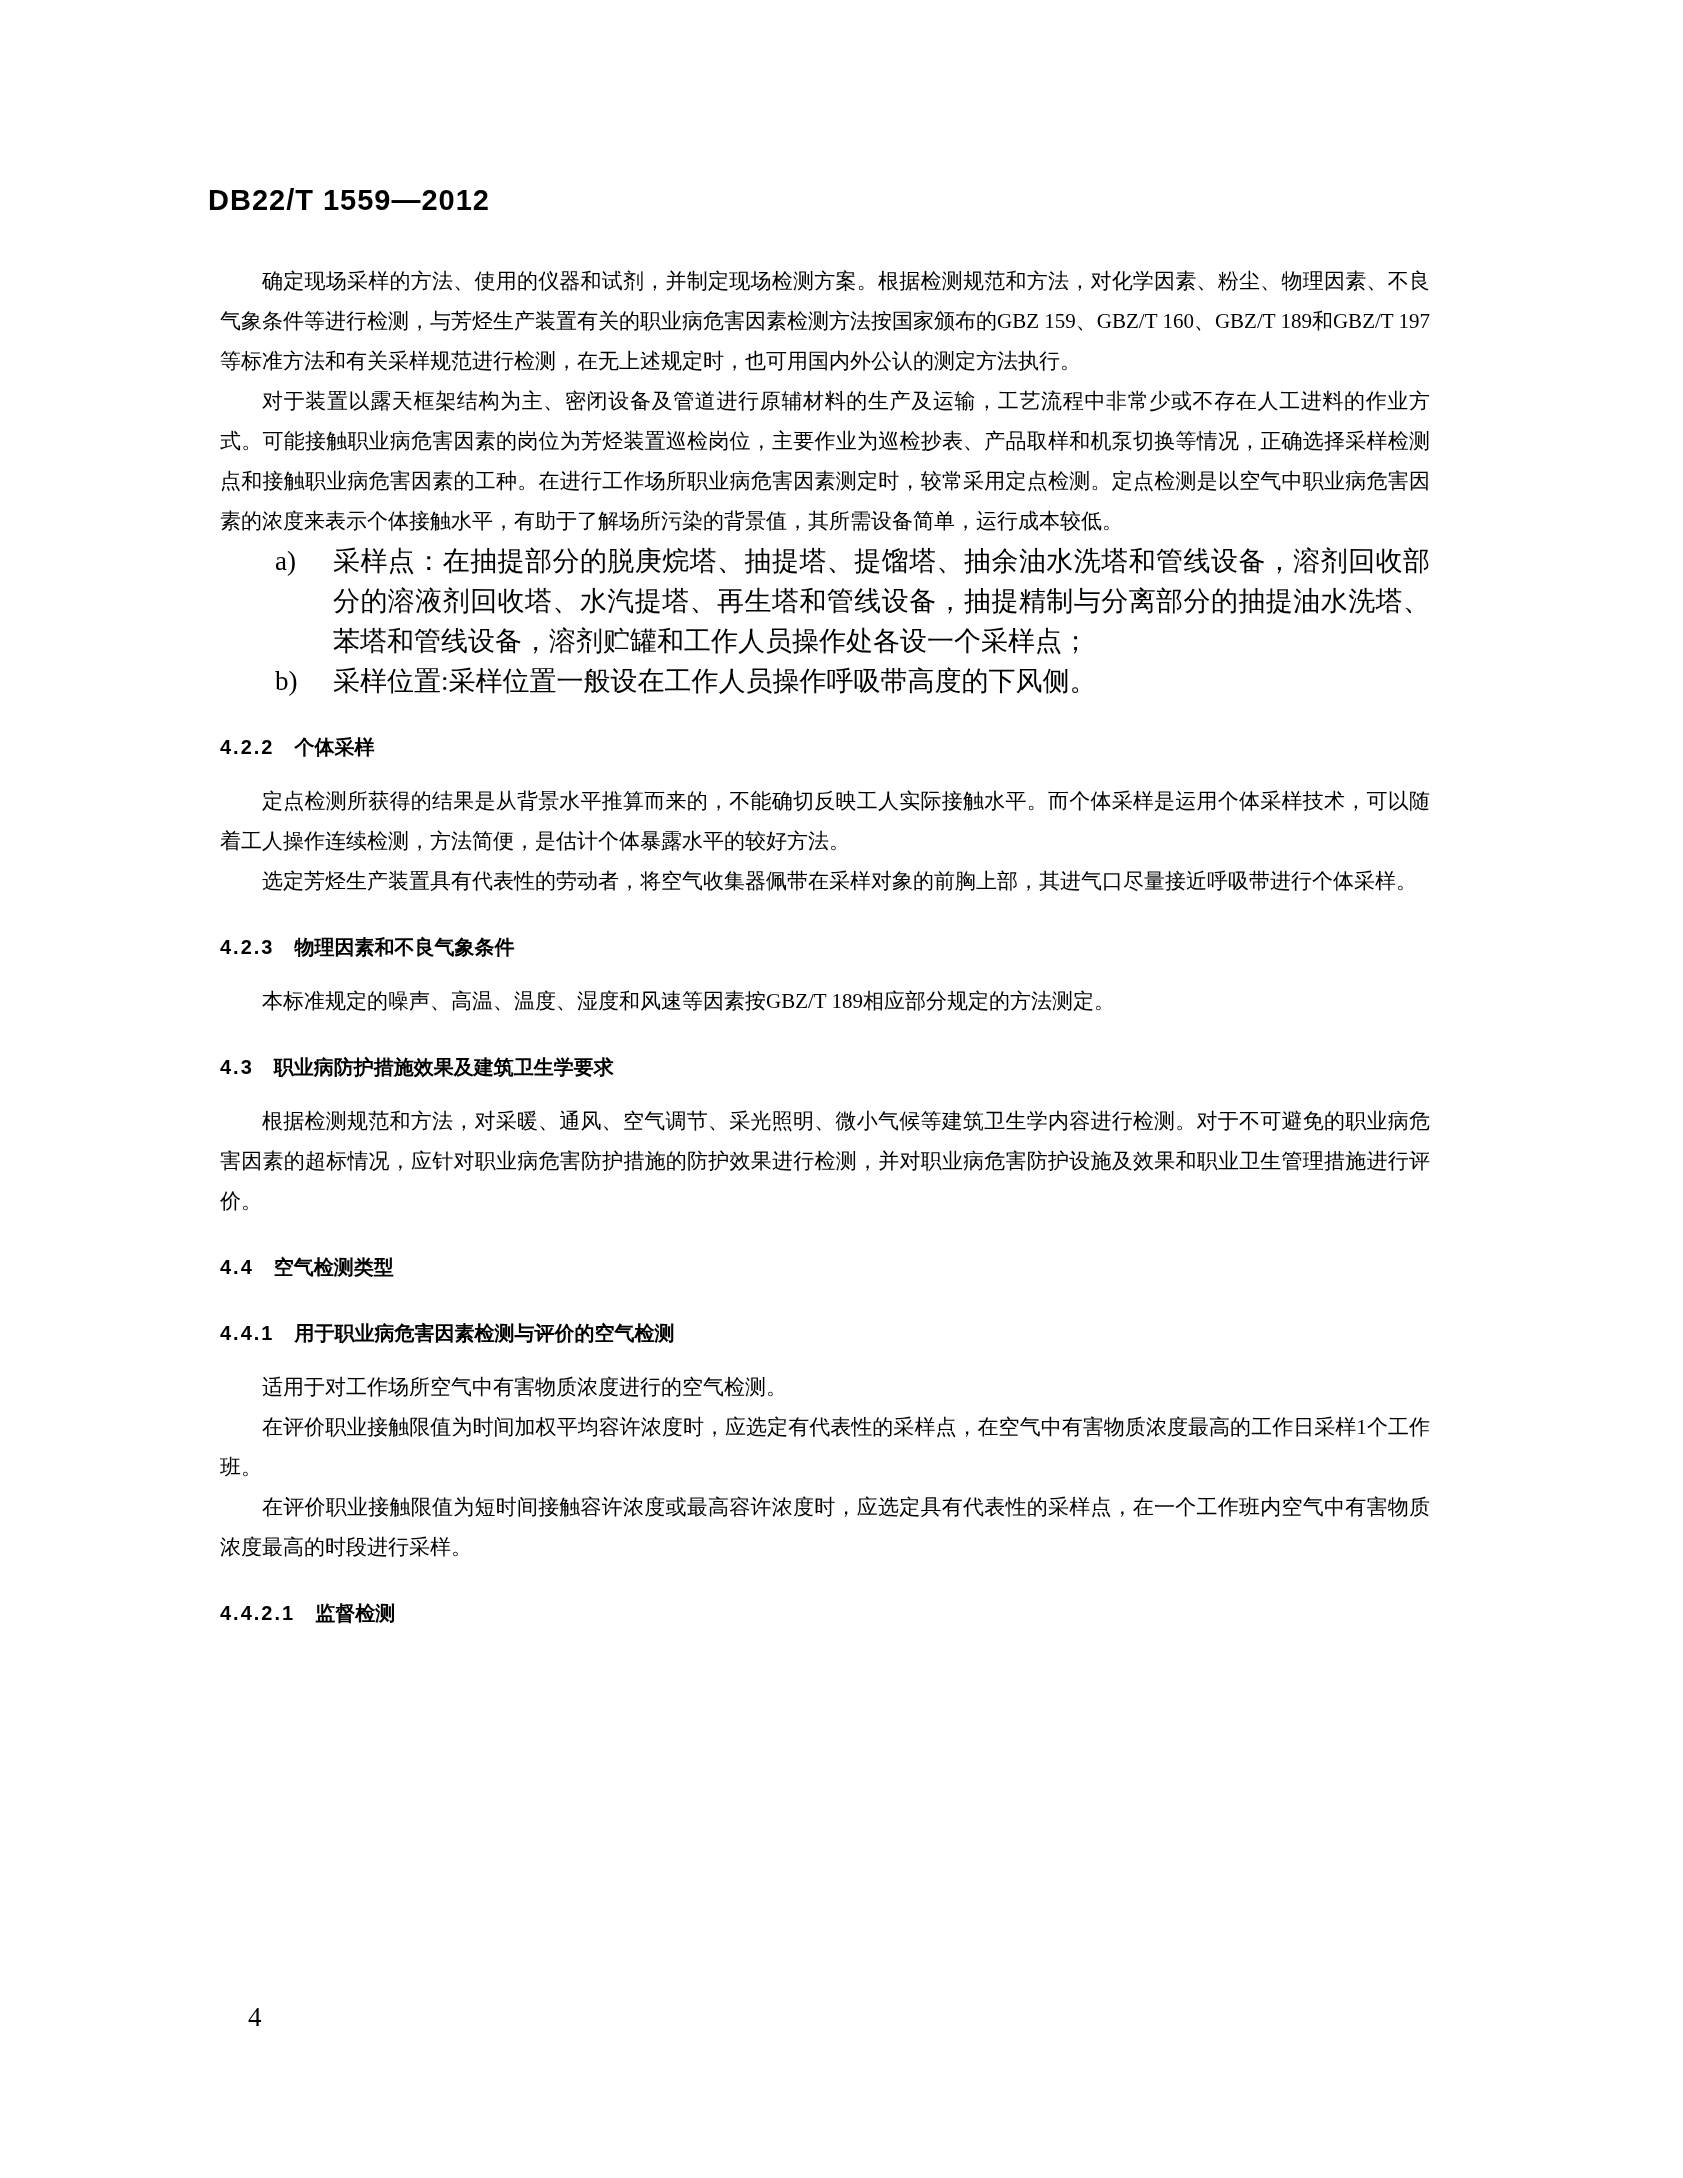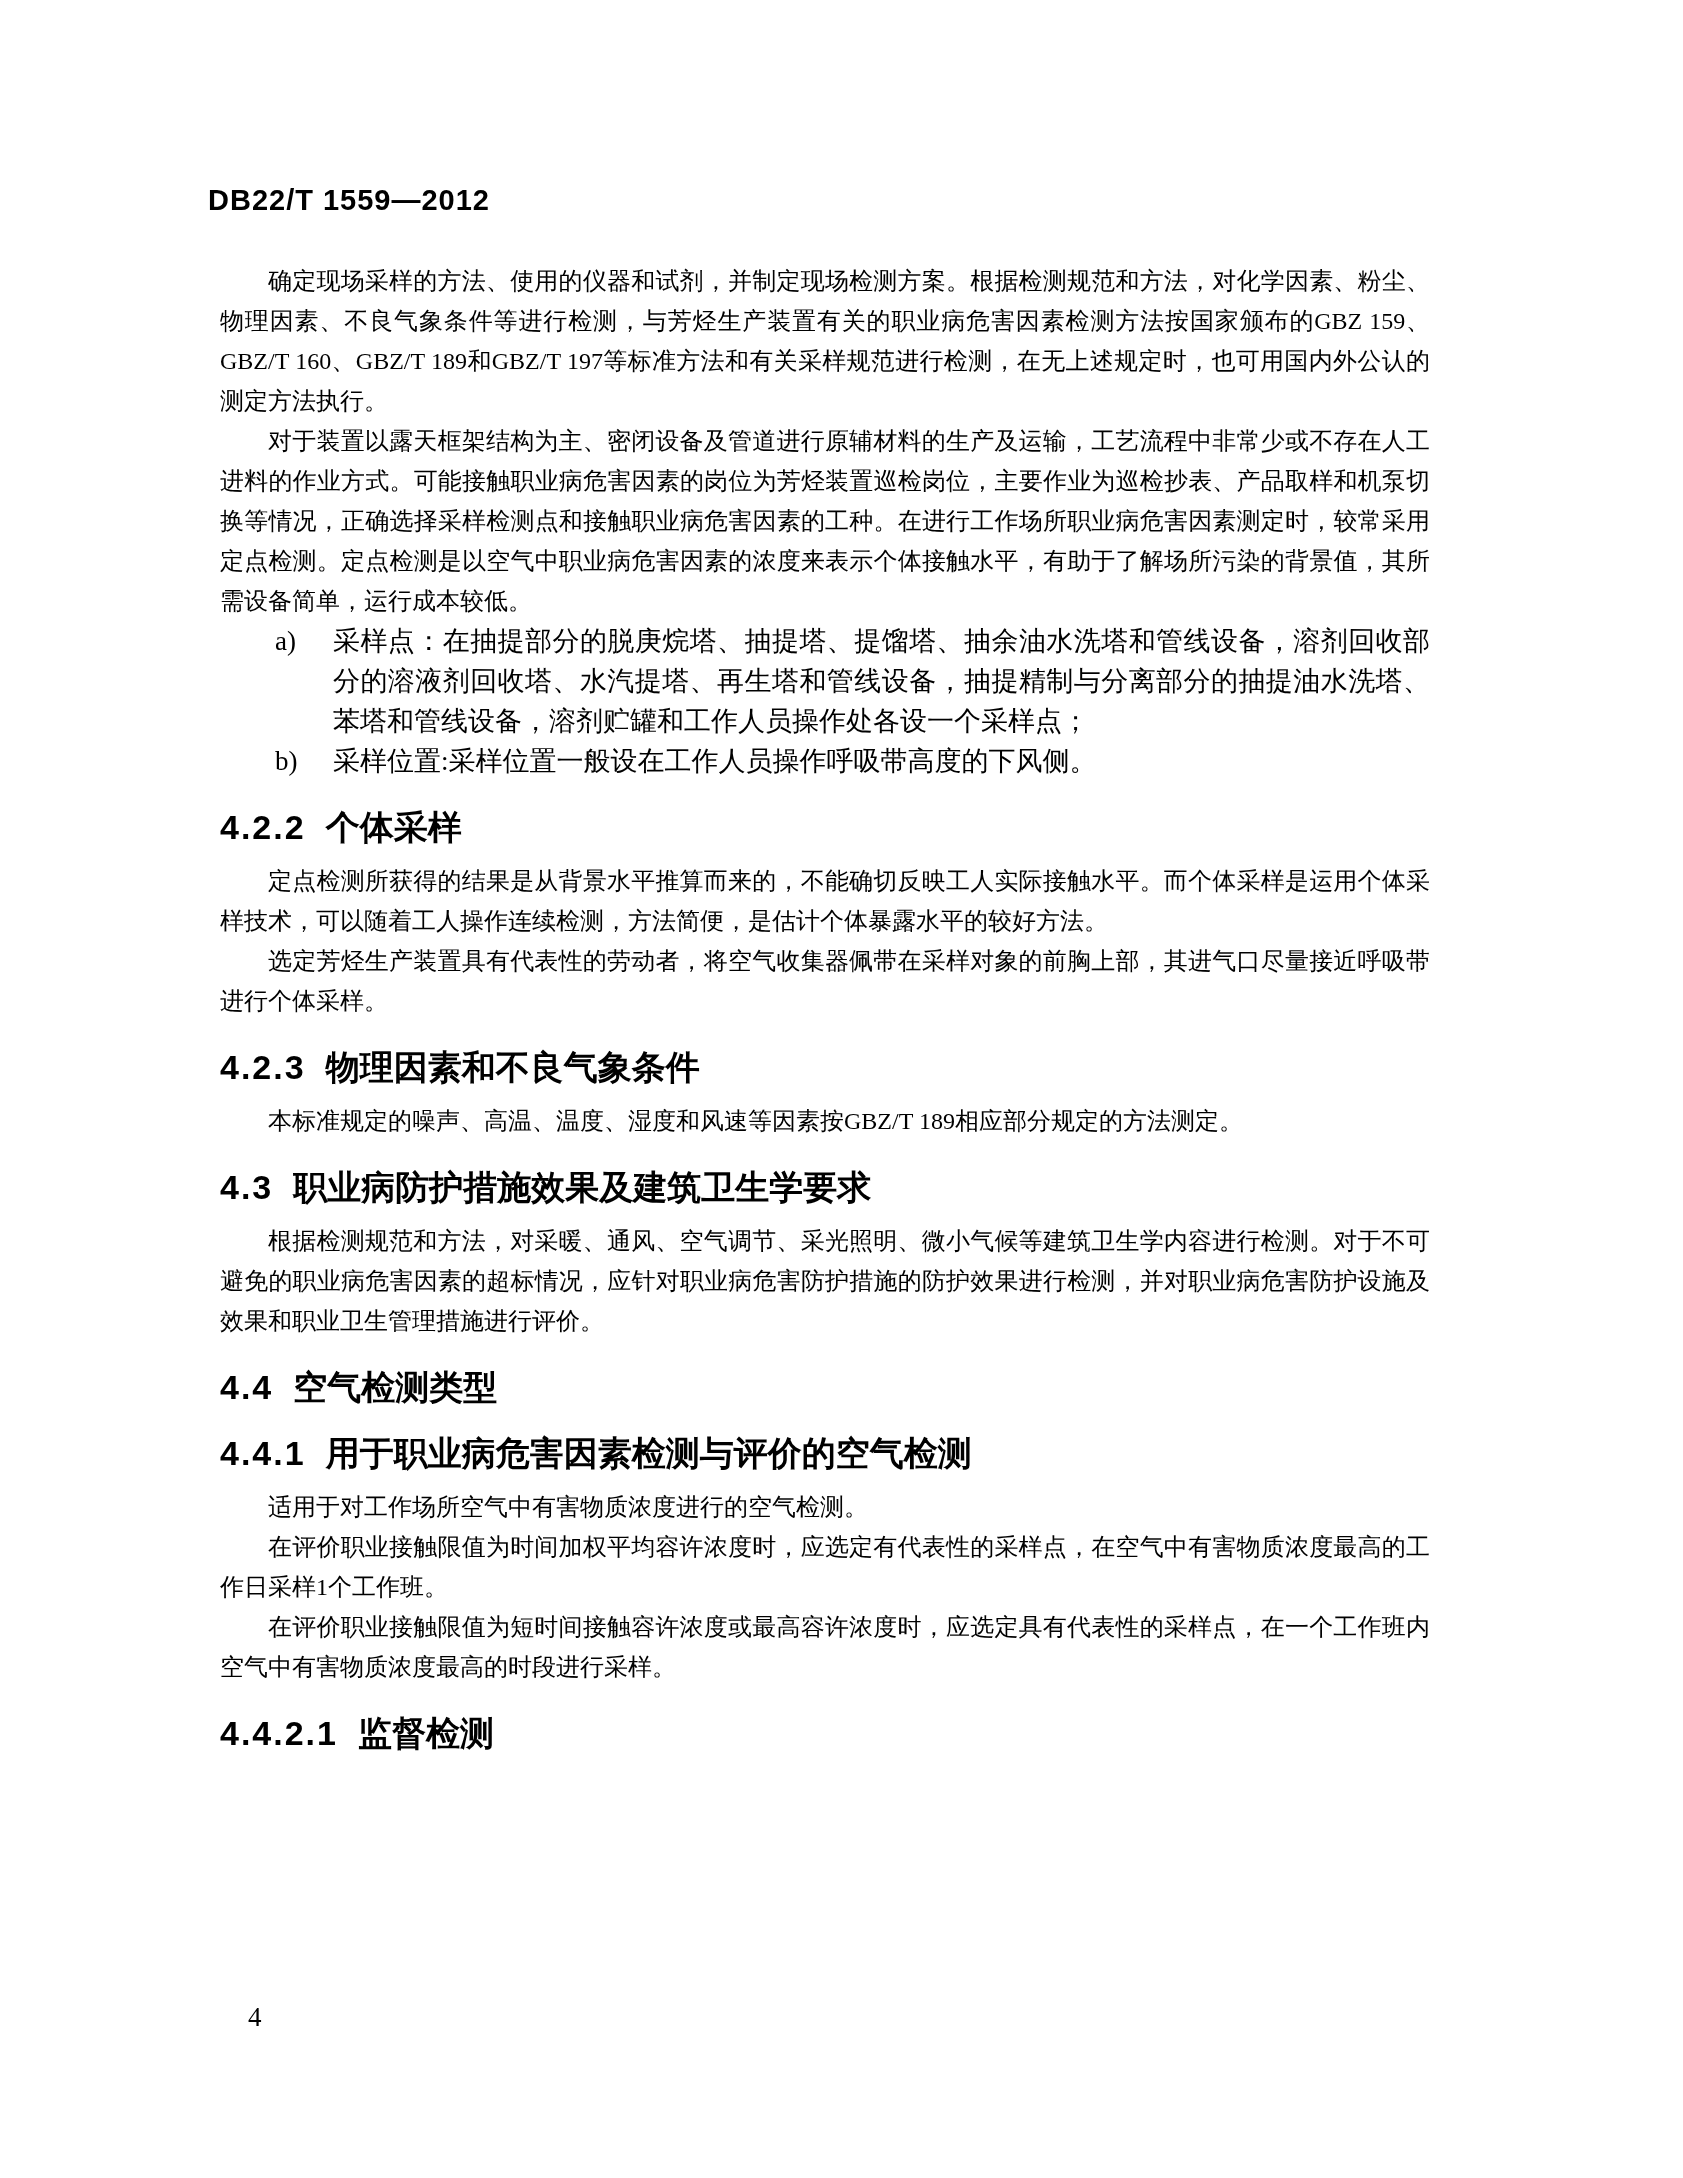--- a/index.html
+++ b/index.html
@@ -22,21 +22,21 @@
     white-space: nowrap;
   }
   .content {
     position: absolute;
     left: 220px;
     top: 216px;
     width: 1210px;
   }
   .para {
     font-family: "Liberation Serif", "DejaVu Serif", serif;
-    font-size: 24px;
+    font-size: 21px;
     line-height: 40px;
     text-align: justify;
     text-indent: 2em;
     margin: 0;
   }
   .para.first { margin-top: 45px; }
   .hl { color: var(--hl, #ED7228); }
   .list { margin: 0; }
   .list-item {
     position: relative;
@@ -49,21 +49,21 @@
   }
   .list-marker {
     position: absolute;
     left: 55px;
     top: 0;
     font-family: "Liberation Serif", "DejaVu Serif", serif;
   }
   .heading {
     font-family: "Liberation Sans", "DejaVu Sans", sans-serif;
     font-weight: bold;
-    font-size: 34px;
+    font-size: 20px;
     line-height: 40px;
     margin: 26px 0 14px 0;
     white-space: nowrap;
   }
   .heading .num { margin-right: 20px; letter-spacing: 2px; }
   .page-number {
     position: absolute;
     left: 248px;
     top: 2002px;
     font-family: "Liberation Serif", "DejaVu Serif", serif;

